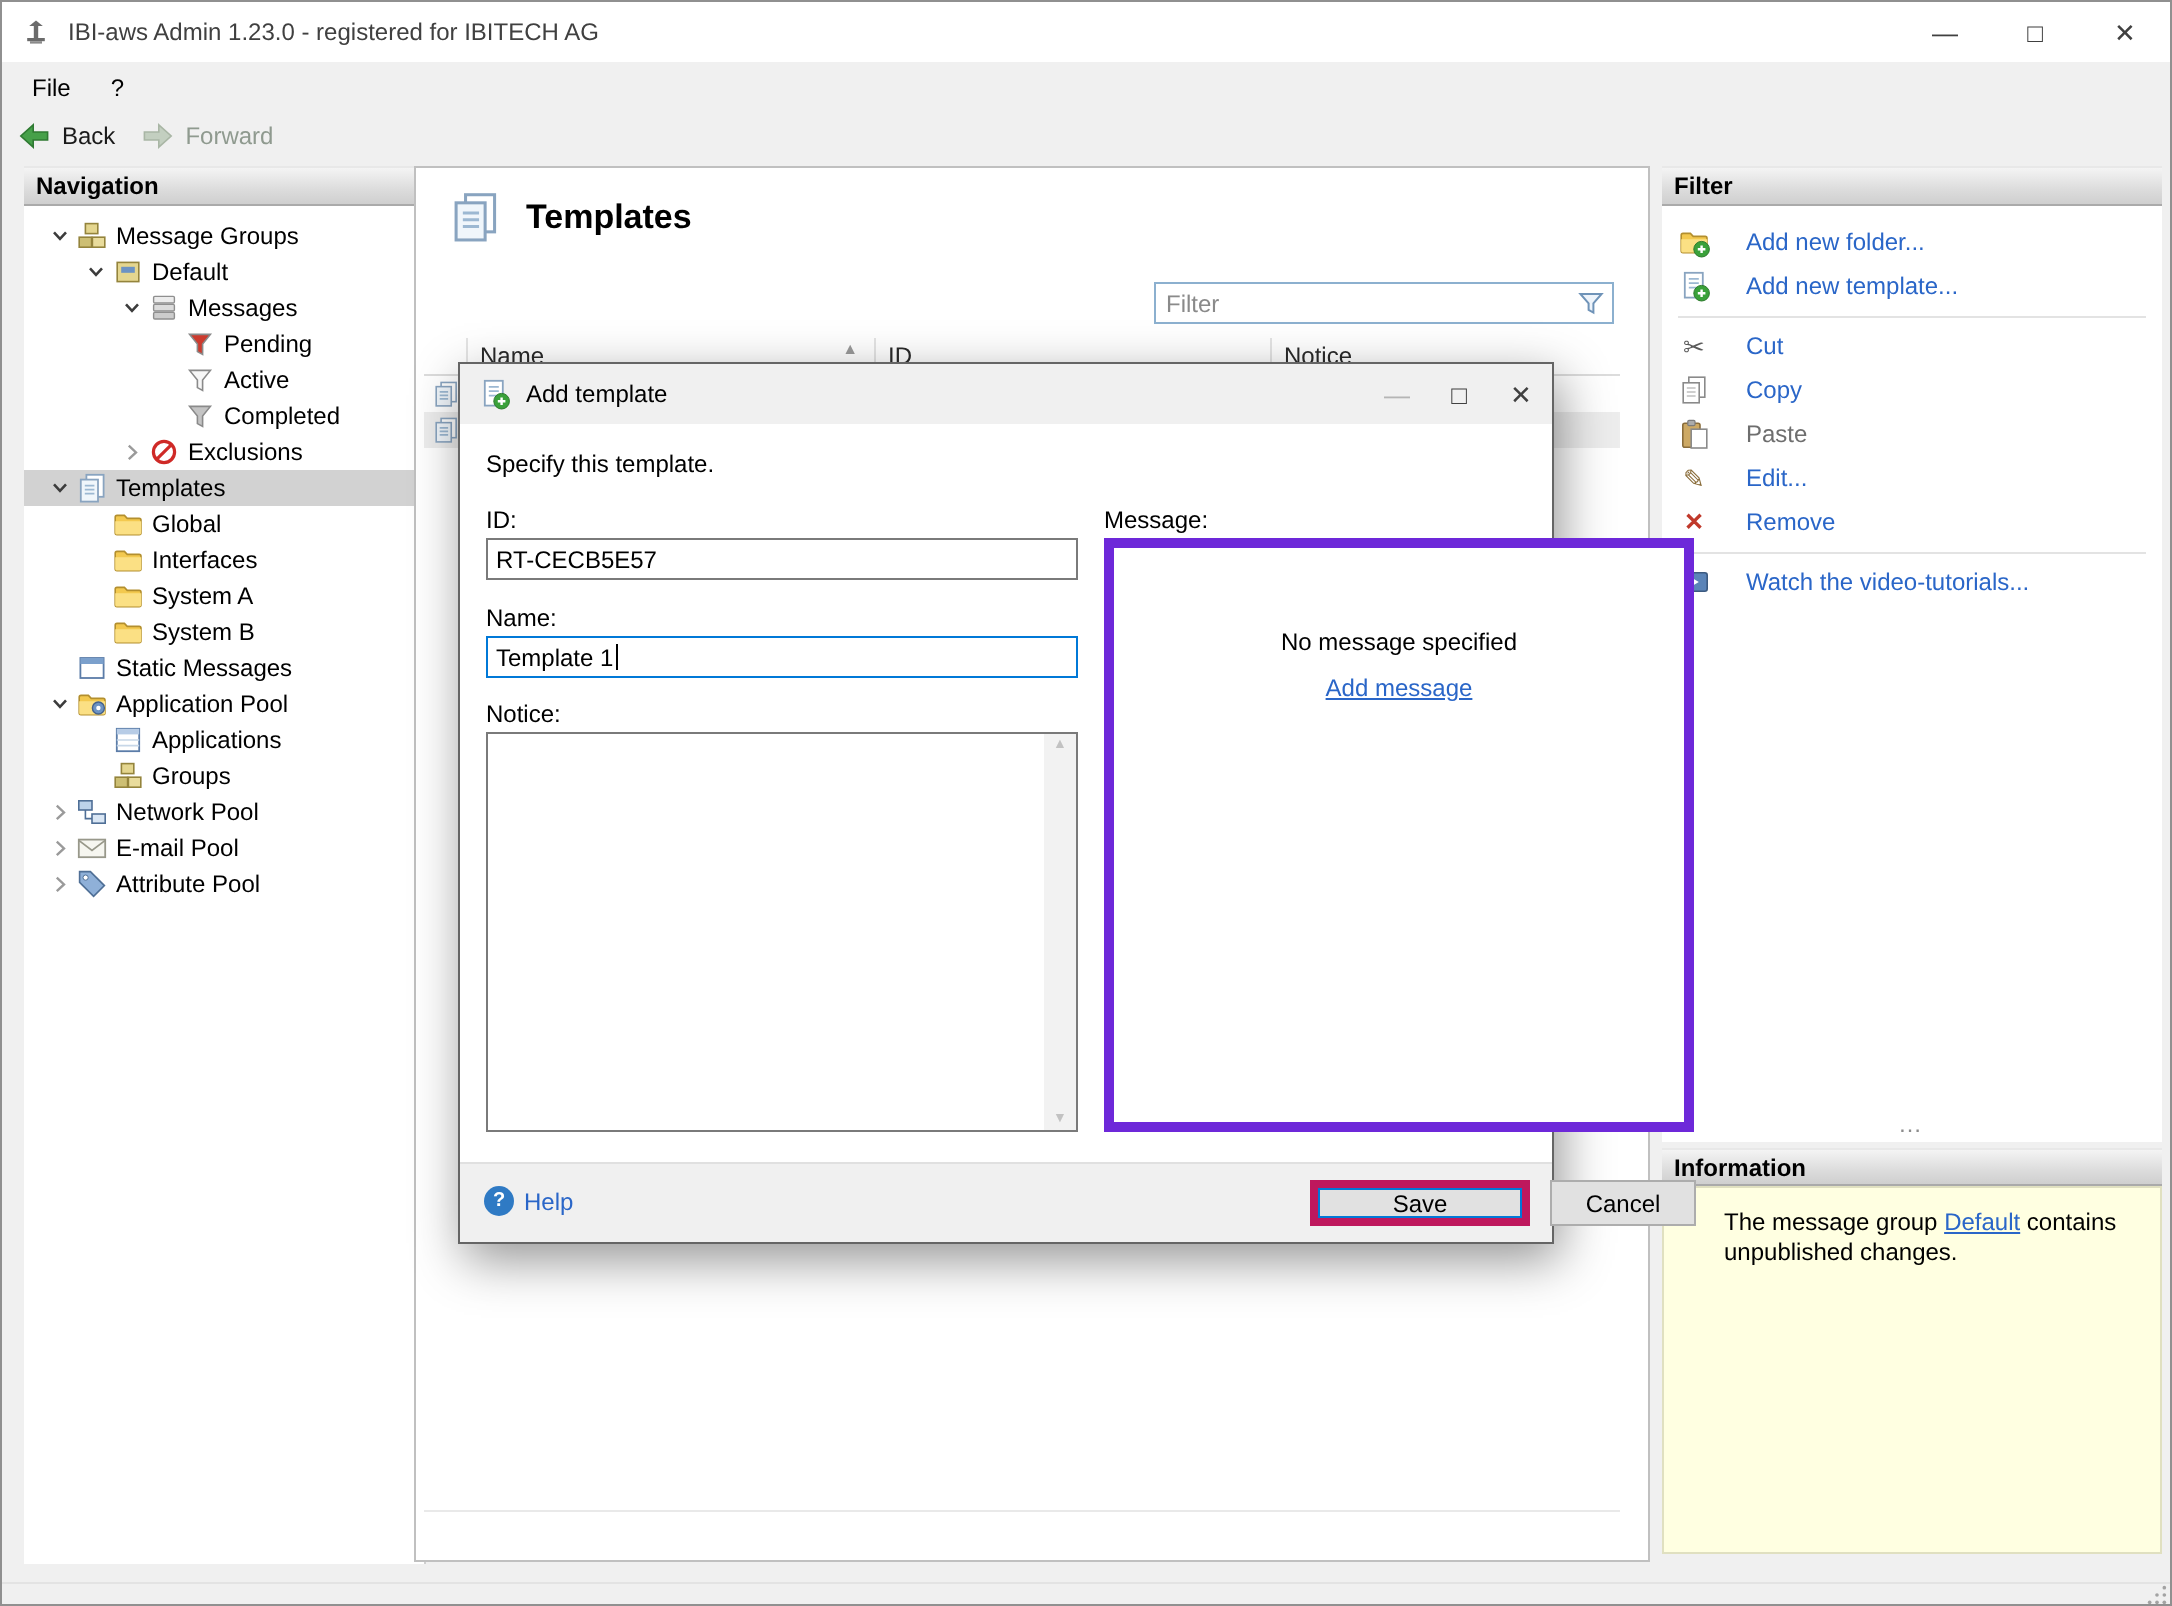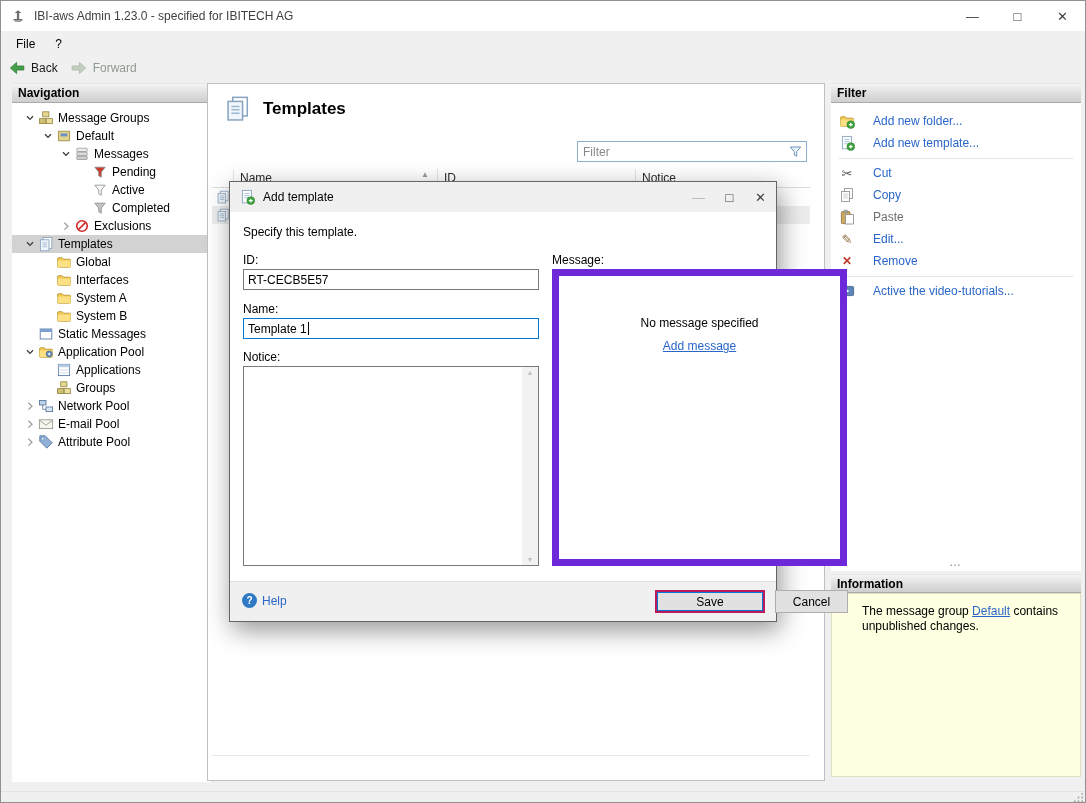--- a/index.html
+++ b/index.html
@@ -90,28 +90,28 @@
 .lbl-name{top:90px;}
 .lbl-notice{top:138px;}
 .lbl-message{left:322px;top:41px;}
 .txt-input{position:absolute;left:13px;width:296px;height:21px;border:1px solid #7a7a7a;padding:0 4px;font:inherit;background:#fff;}
 .in-id{top:57px;}
 .name-field{position:absolute;left:13px;top:106px;width:296px;height:21px;border:1px solid #0078d7;background:#fff;display:flex;align-items:center;padding:0 4px;}
 .caret{width:1px;height:13px;background:#000;margin-left:1px;}
 .notice-area{position:absolute;left:13px;top:154px;width:296px;height:200px;border:1px solid #7a7a7a;background:#fff;}
 .fake-scroll{position:absolute;right:0;top:0;bottom:0;width:16px;background:#f2f2f2;display:flex;flex-direction:column;justify-content:space-between;align-items:center;padding:2px 0;}
 .sarr{font-size:7px;color:#c2c2c2;}
-.msg-box{position:absolute;left:322px;top:57px;width:295px;height:297px;border:7px solid #6d28d9;background:#fff;text-align:center;}
+.msg-box{position:absolute;left:322px;top:57px;width:295px;height:297px;border:5px solid #6d28d9;background:#fff;text-align:center;}
 .msg-empty{margin-top:40px;}
 .msg-add{display:inline-block;margin-top:9px;color:#2a66c8;text-decoration:underline;cursor:pointer;}
 .dlg-footer{position:absolute;left:0;bottom:0;right:0;height:40px;background:#f0f0f0;border-top:1px solid #e0e0e0;}
 .help-link{position:absolute;left:12px;top:11px;display:flex;align-items:center;gap:5px;color:#2a66c8;}
 .help-icon{width:15px;height:15px;border-radius:50%;background:#2f7ac4;color:#fff;font-weight:bold;font-size:10px;display:flex;align-items:center;justify-content:center;}
 .btn{position:absolute;top:8px;height:23px;font:inherit;background:#e1e1e1;border:1px solid #adadad;}
-.btn.save{left:425px;width:110px;border:2px solid #be185d;box-shadow:inset 0 0 0 1px #0078d7;}
+.btn.save{left:425px;width:110px;border:4px solid #be185d;box-shadow:inset 0 0 0 1px #0078d7;}
 .btn.cancel{left:545px;width:73px;}
 </style>
 </head>
 <body>
 
 <svg width="0" height="0" style="position:absolute">
 <defs>
 <symbol id="i-chev-open" viewBox="0 0 10 10">
         <path d="M2 3.2L5 6.4 8 3.2" fill="none" stroke="#3c3c3c" stroke-width="1.3"></path>
       </symbol>
@@ -223,21 +223,21 @@
       </symbol>
 </defs>
 </svg>
 
 <div class="window">
 
   <div class="titlebar">
     <svg class="ic16 tb-icon">
         <use href="#i-app"></use>
       </svg>
-    <span class="title">IBI-aws Admin 1.23.0 - specified for IBITECH AG</span>
+    <span class="title">IBI-aws Admin 1.23.0 - registered for IBITECH AG</span>
     <div class="win-controls">
       <div class="win-btn">—</div>
       <div class="win-btn">□</div>
       <div class="win-btn">✕</div>
     </div>
   </div>
 
   <div class="menubar">
     <div class="menu-item">File</div>
     <div class="menu-item">?</div>
@@ -563,21 +563,21 @@
         <span class="aicon txticon remove-glyph">✕</span>
         <span>Remove</span>
       </div>
       <div class="action-sep"></div>
       <div class="action-item">
         <span class="aicon">
             <svg class="ic16">
               <use href="#i-video"></use>
             </svg>
           </span>
-        <span>Active the video-tutorials...</span>
+        <span>Watch the video-tutorials...</span>
       </div>
     </div>
     <div class="overflow-dots">…</div>
   </div>
 
   <div class="panel-header info-header">Information</div>
   <div class="info-box">
     <span>The message group </span><a class="info-link">Default</a><span> contains unpublished changes.</span>
   </div>
 

